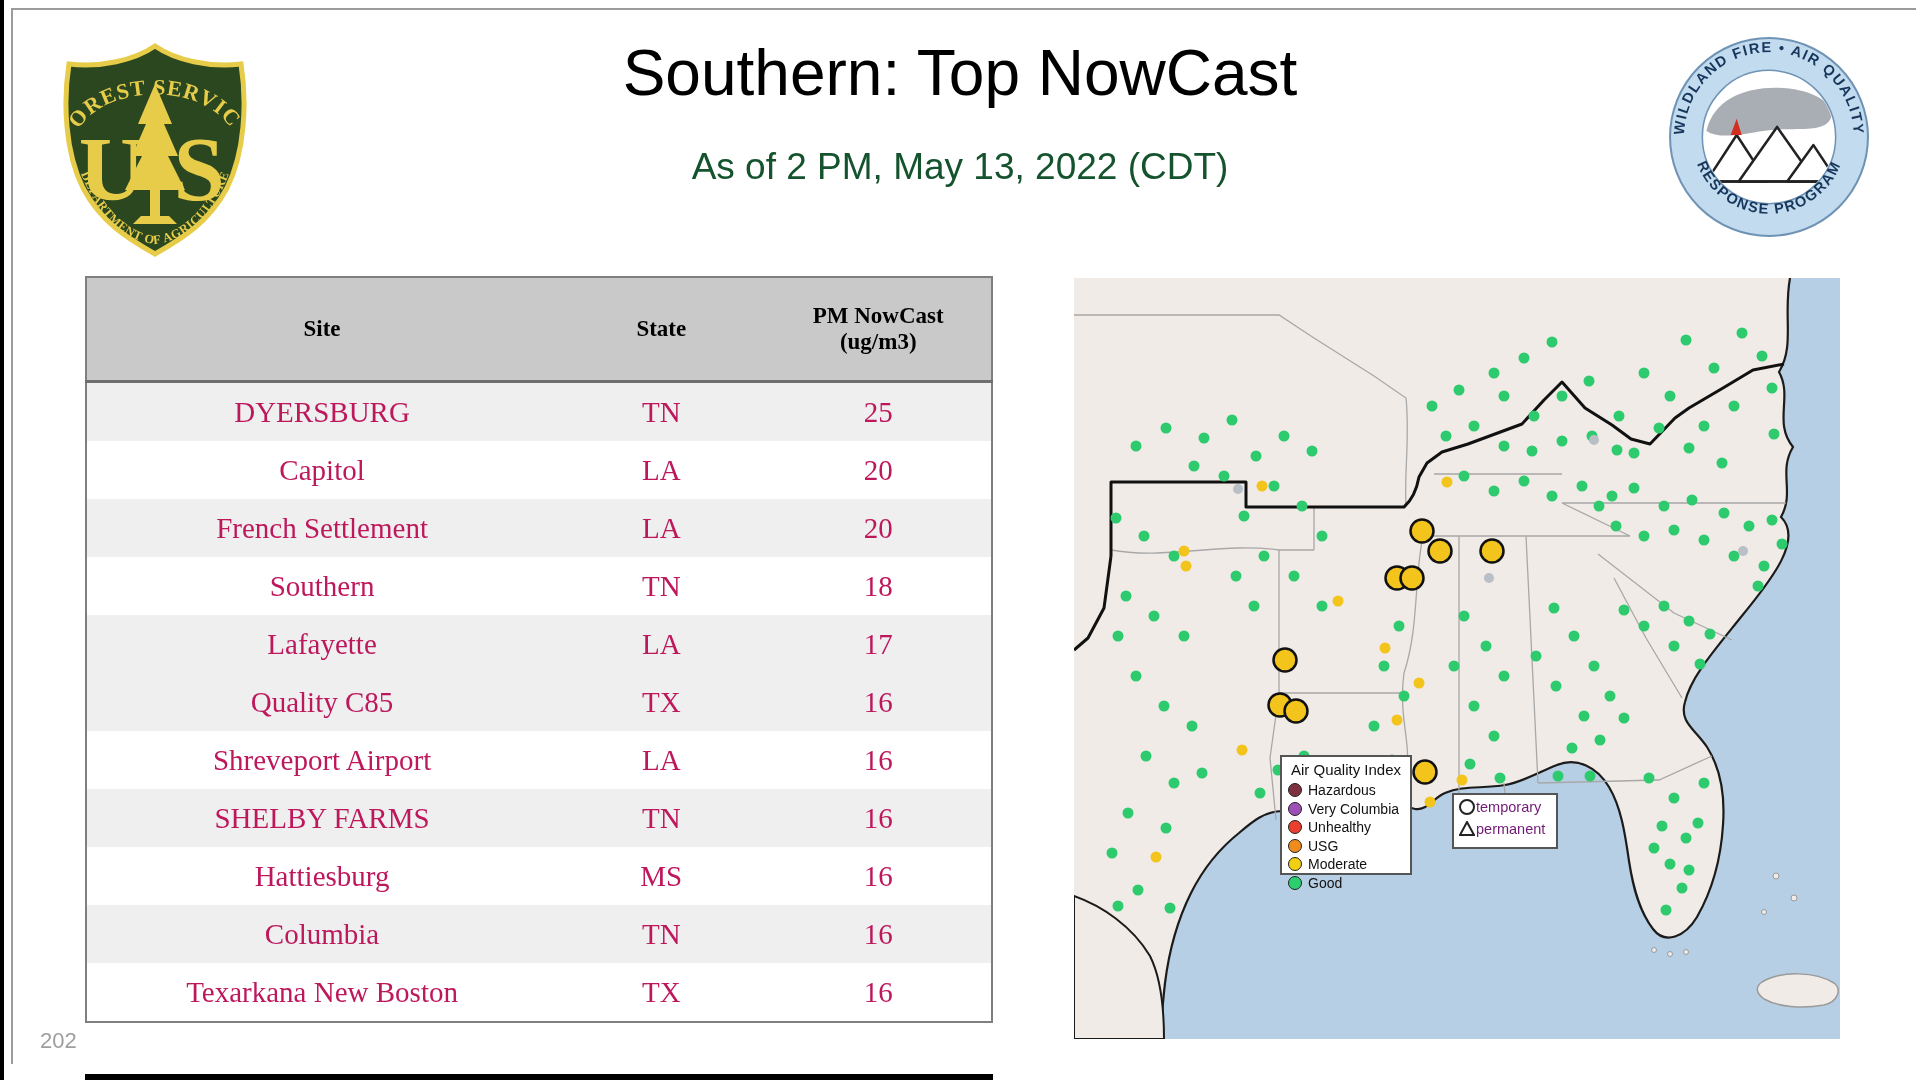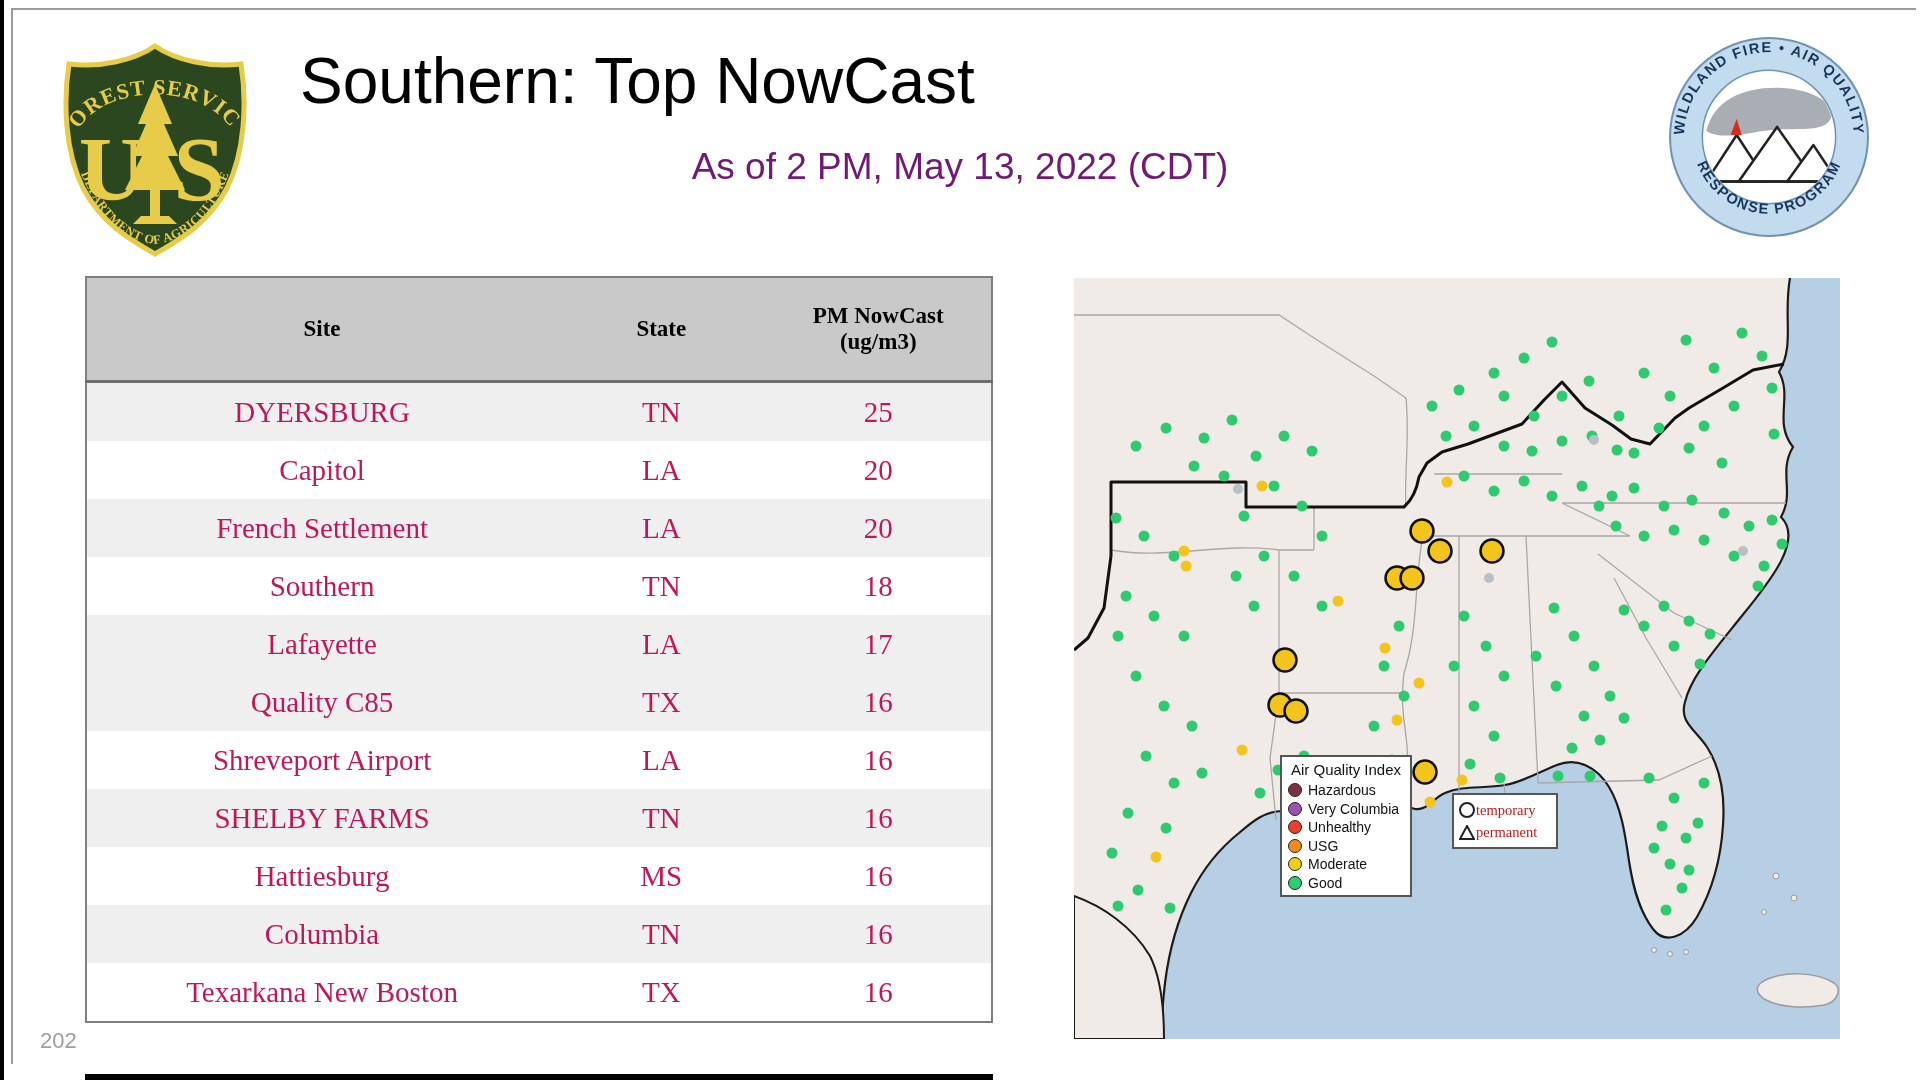--- a/index.html
+++ b/index.html
@@ -6,50 +6,50 @@
   body{width:1920px;height:1080px;overflow:hidden;font-family:"Liberation Sans",sans-serif;position:relative;}
   .abs{position:absolute;}
 
   
   #edge-strip{left:0;top:0;width:4px;height:1080px;background:#000;}
   #border-left{left:11px;top:8px;width:2px;height:1056px;background:#9b9b9b;}
   #border-top{left:11px;top:8px;width:1905px;height:2px;background:#9b9b9b;}
   #footer-fragment{left:40px;top:1028px;color:#9e9e9e;font-size:22px;width:44px;overflow:hidden;white-space:nowrap;}
 
   
-  #title{left:300px;top:44px;width:1320px;font-size:64px;color:#000;letter-spacing:0px;}
-  #subtitle{left:300px;top:146px;width:1320px;text-align:center;font-size:37px;color:#701a75;}
+  #title{left:300px;top:36px;width:1320px;text-align:center;font-size:64px;color:#000;letter-spacing:0px;}
+  #subtitle{left:300px;top:146px;width:1320px;text-align:center;font-size:37px;color:#14532d;}
 
   
   #fs-logo{left:55px;top:40px;width:200px;height:220px;}
   #program-logo{left:1666px;top:34px;width:206px;height:206px;}
 
   
   #nowcast-table{left:85px;top:276px;width:908px;border-collapse:collapse;table-layout:fixed;
      font-family:"Liberation Serif",serif;border:2px solid #7f7f7f;background:#fff;}
   #nowcast-table th{background:#c9c9c9;font-size:23px;font-weight:bold;height:100px;
      border-bottom:3px solid #6e6e6e;vertical-align:middle;text-align:center;color:#000;}
   #nowcast-table th .wrap{display:inline-block;width:170px;line-height:1.1;}
   #nowcast-table td{font-size:29px;text-align:center;height:58px;padding:0;color:#be185d;vertical-align:middle;}
   #nowcast-table tr.odd td{background:#efefef;}
   #nowcast-table tr.even td{background:#ffffff;}
   col.c-site{width:52%;} col.c-state{width:23%;} col.c-val{width:25%;}
   #table-bottom-bar{left:85px;top:1074px;width:908px;height:6px;background:#000;}
 
   
   #map-wrap{left:1074px;top:278px;width:766px;height:761px;}
-  #aqi-legend{left:1280px;top:755px;width:132px;height:142px;background:#fff;border:2px solid #555;
+  #aqi-legend{left:1280px;top:755px;width:132px;height:120px;background:#fff;border:2px solid #555;
      box-sizing:border-box;padding:4px 6px 2px 6px;}
   #aqi-legend .lg-title{font-size:15px;color:#111;text-align:center;margin-bottom:3px;}
   #aqi-legend ul{list-style:none;margin:0;padding:0;}
   #aqi-legend li{display:flex;align-items:center;height:18.5px;font-size:14px;color:#111;}
   #aqi-legend .sw{width:12px;height:12px;border-radius:50%;border:1.5px solid #222;margin-right:6px;flex:0 0 auto;}
   #shape-legend{left:1452px;top:793px;width:106px;height:56px;background:#fff;border:2px solid #555;
      box-sizing:border-box;padding:4px 4px;}
-  #shape-legend .row{display:flex;align-items:center;height:22px;font-size:14.5px;color:#b91c1c;font-family:Liberation Serif, serif;}
+  #shape-legend .row{display:flex;height:22px;font-size:14.5px;color:#701a75;}
   #shape-legend .ic{width:18px;display:flex;justify-content:center;flex:0 0 auto;}
   .circ-ic{width:12px;height:12px;border:2px solid #222;border-radius:50%;background:#fff;}
 </style>
 </head>
 <body>
 
 <div class="abs" id="edge-strip"></div>
 <div class="abs" id="border-left"></div>
 <div class="abs" id="border-top"></div>
 <div class="abs" id="footer-fragment">202</div>

